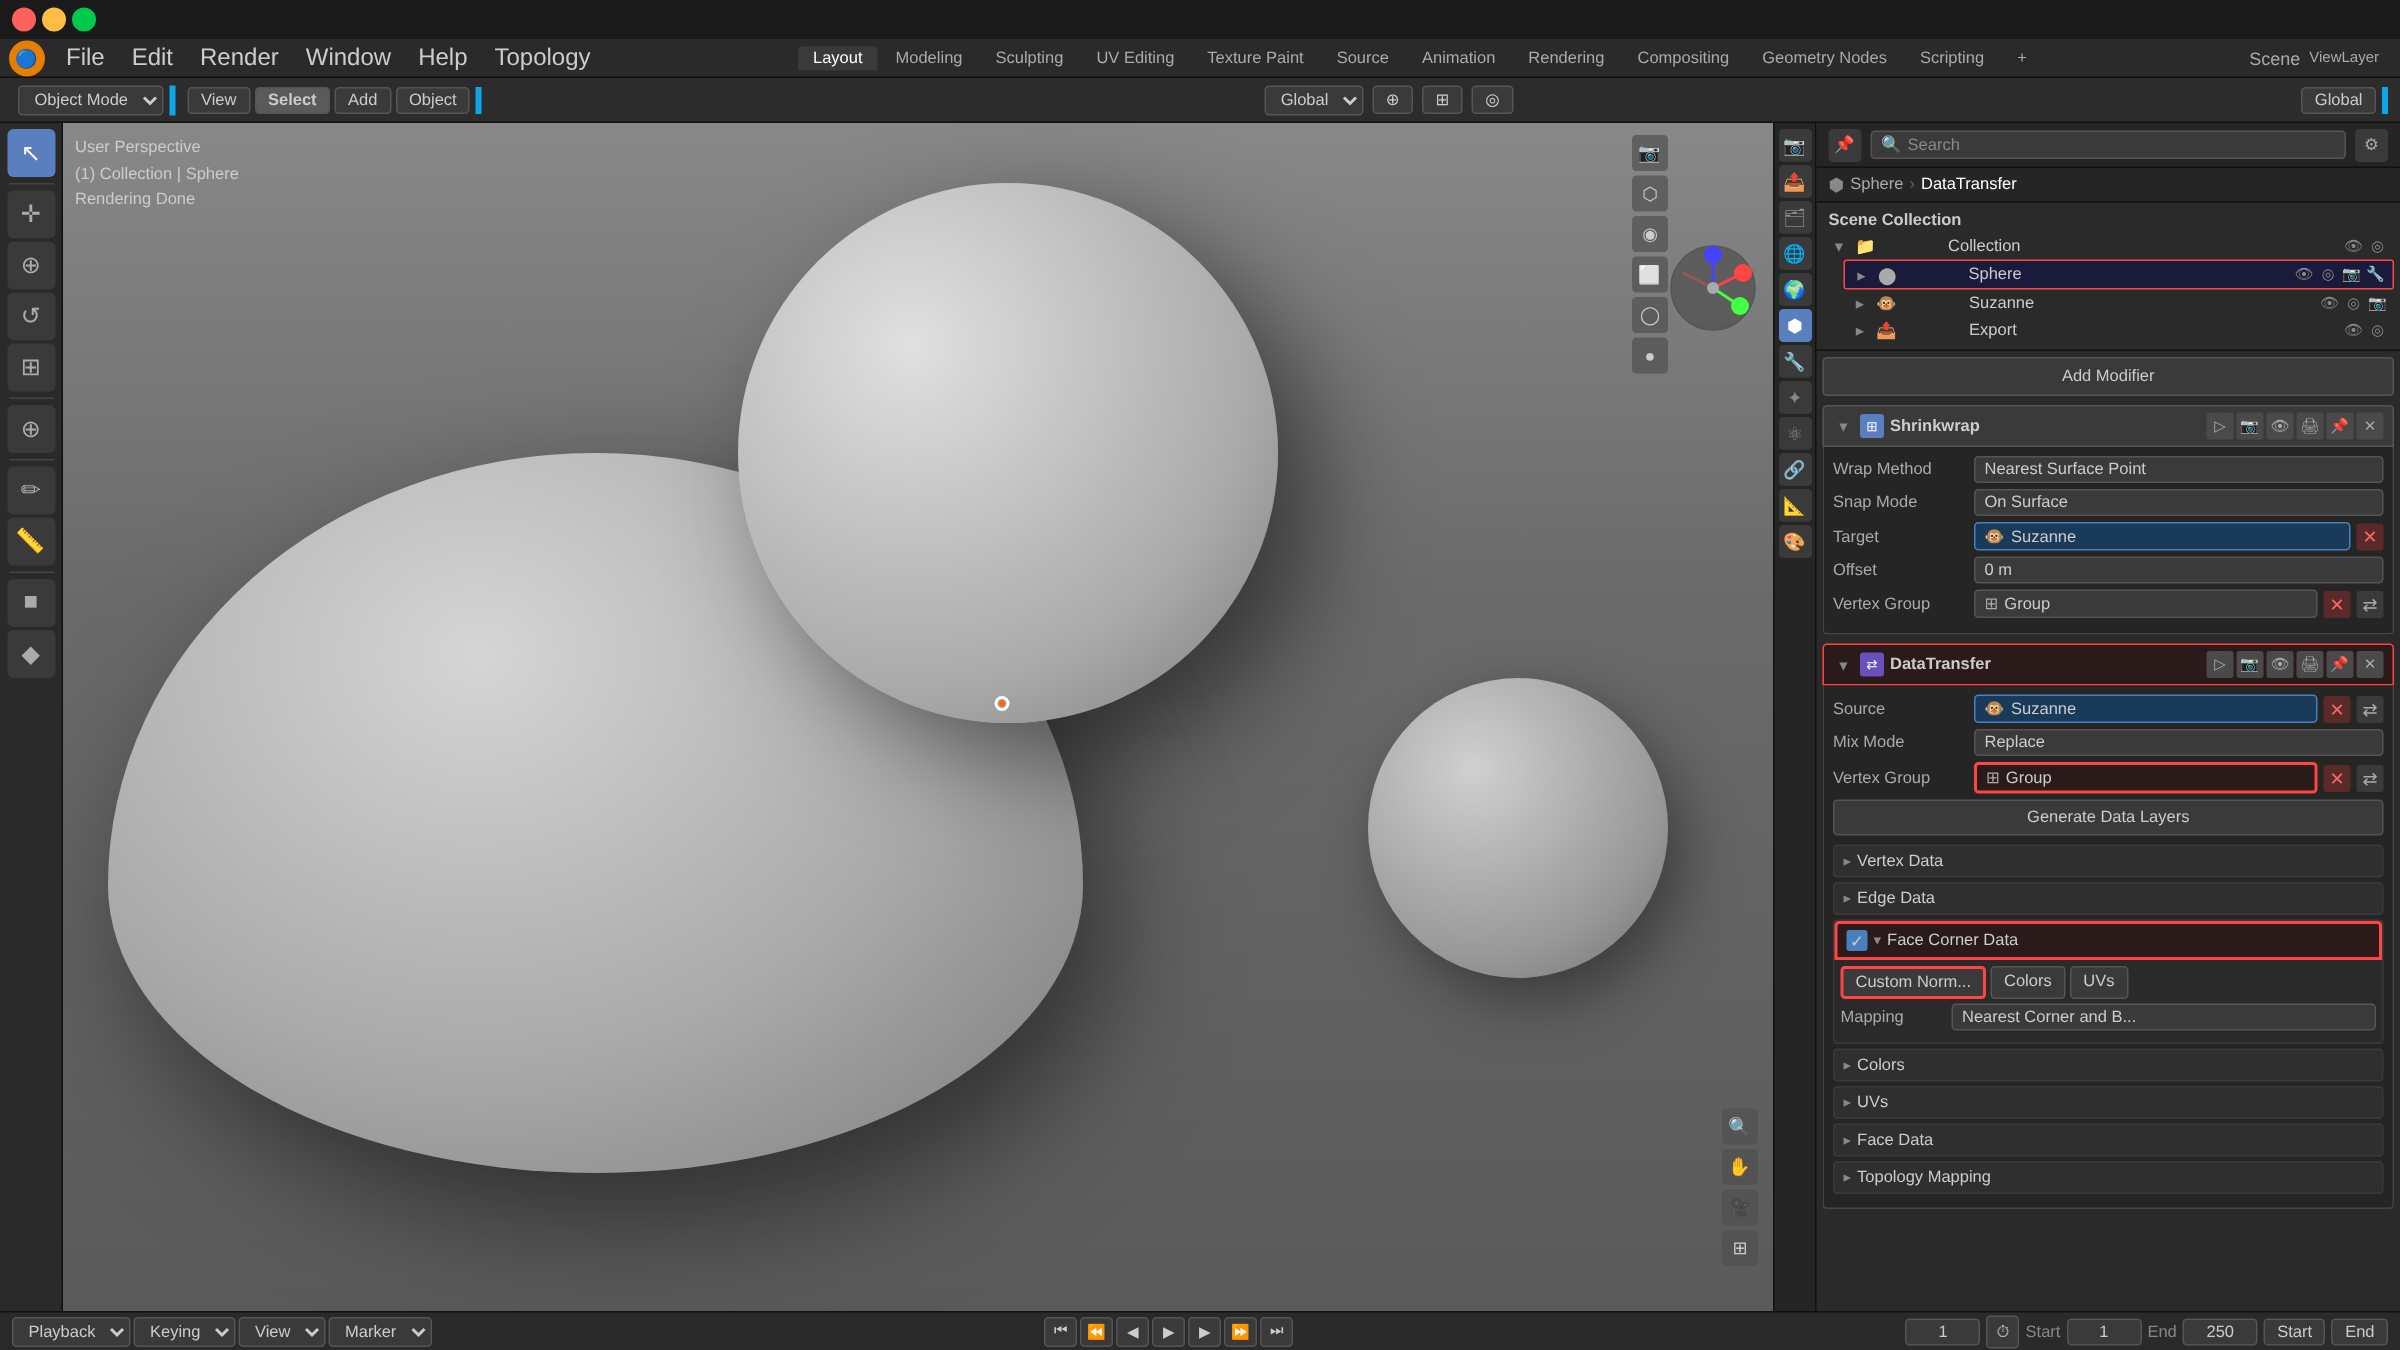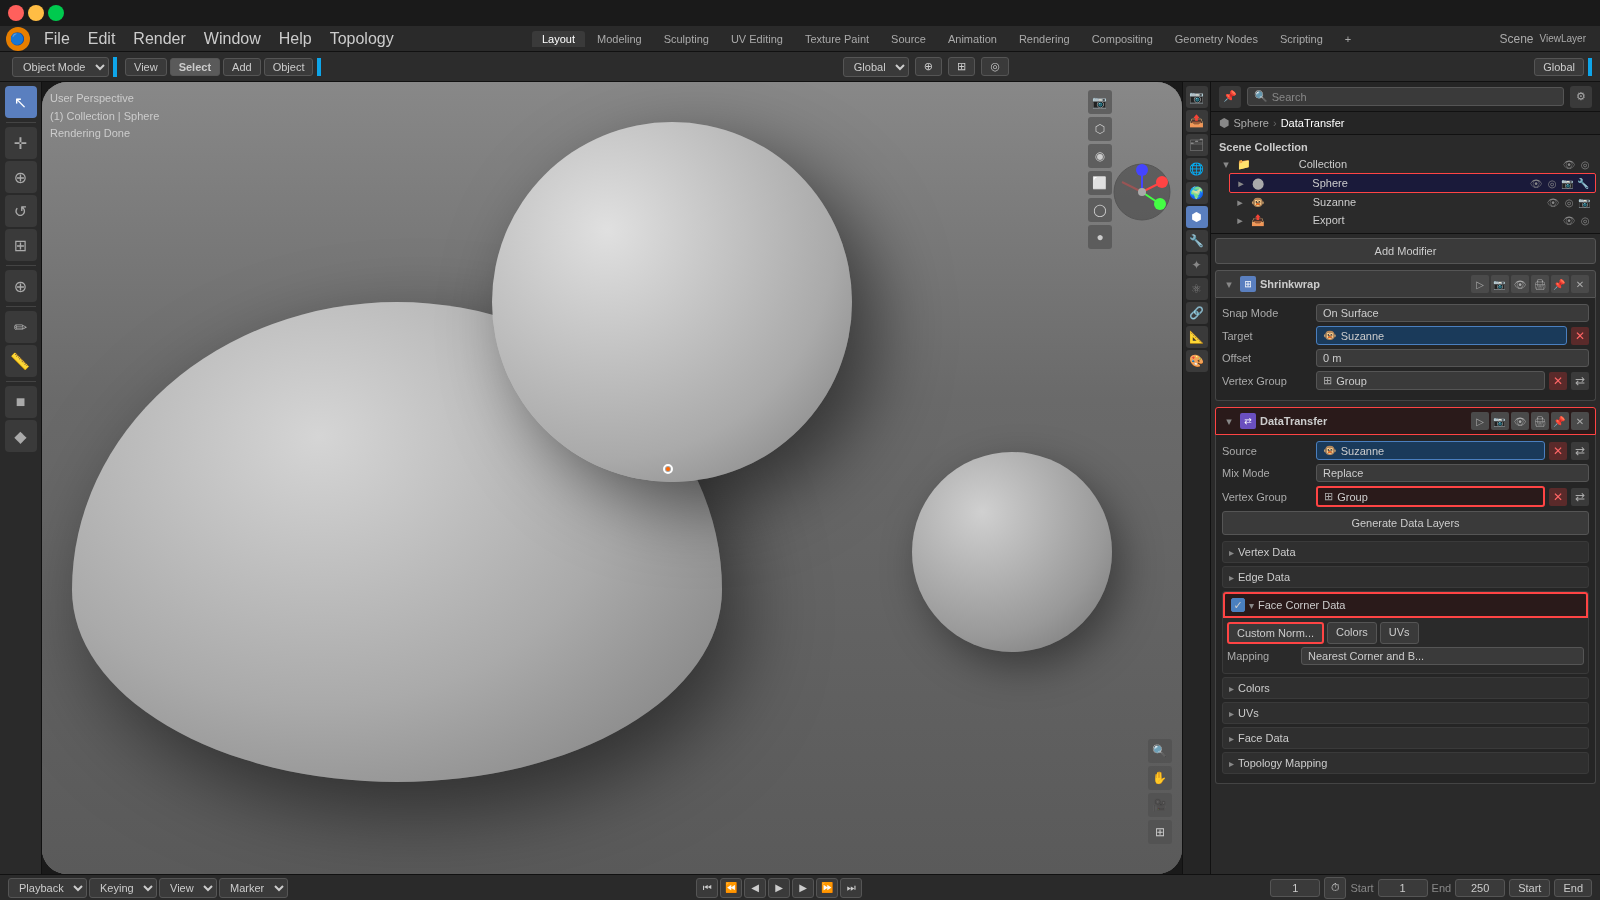--- a/index.html
+++ b/index.html
@@ -24,21 +24,21 @@
     
     #main { display: flex; height: calc(900px - 26px - 30px - 26px - 26px); }
 
     
     #left-sidebar { width: 42px; background: #2a2a2a; display: flex; flex-direction: column; align-items: center; padding: 4px 0; gap: 2px; border-right: 1px solid #111; }
     .sidebar-icon { width: 32px; height: 32px; background: #3a3a3a; border-radius: 4px; display: flex; align-items: center; justify-content: center; cursor: pointer; color: #aaa; font-size: 16px; }
     .sidebar-icon.active { background: #5a7fbf; color: #fff; }
     .sidebar-separator { width: 30px; height: 1px; background: #444; margin: 2px 0; }
 
     
-    #viewport { flex: 1; background: #5a5a5a; position: relative; overflow: hidden; border-radius: 25px; }
+    #viewport { flex: 1; background: #5a5a5a; position: relative; overflow: hidden; }
     #viewport-canvas { width: 100%; height: 100%; background: linear-gradient(135deg, #7a7a7a 0%, #6a6a6a 50%, #585858 100%); position: relative; }
 
     
     .viewport-info { position: absolute; top: 8px; left: 8px; color: #ccc; font-size: 11px; line-height: 1.6; }
     .viewport-right-icons { position: absolute; top: 8px; right: 70px; display: flex; flex-direction: column; gap: 3px; }
     .vp-icon { width: 24px; height: 24px; background: rgba(80,80,80,0.7); border-radius: 3px; display: flex; align-items: center; justify-content: center; cursor: pointer; color: #ccc; font-size: 12px; }
     .cursor-dot { position: absolute; width: 10px; height: 10px; border: 2px solid #fff; border-radius: 50%; top: 382px; left: 621px; }
     .cursor-inner { position: absolute; width: 4px; height: 4px; background: #ff6600; border-radius: 50%; top: 385px; left: 624px; }
 
     
@@ -343,20 +343,26 @@
               <div class="mod-ctrl-btn">▷</div>
               <div class="mod-ctrl-btn">📷</div>
               <div class="mod-ctrl-btn">👁</div>
               <div class="mod-ctrl-btn">🖨</div>
               <div class="mod-ctrl-btn">📌</div>
               <div class="mod-ctrl-btn">✕</div>
             </div>
           </div>
           <div class="modifier-body">
             <div class="prop-row">
+              <span class="prop-label">Wrap Method</span>
+              <div class="prop-value" style="flex:1">
+                <span>Nearest Surface Point</span>
+              </div>
+            </div>
+            <div class="prop-row">
               <span class="prop-label">Snap Mode</span>
               <div class="prop-value" style="flex:1">
                 <span>On Surface</span>
               </div>
             </div>
             <div class="prop-row">
               <span class="prop-label">Target</span>
               <div class="prop-value prop-value-blue" style="flex:1">
                 <span style="color:#aaa;margin-right:4px">🐵</span>
                 <span>Suzanne</span>

